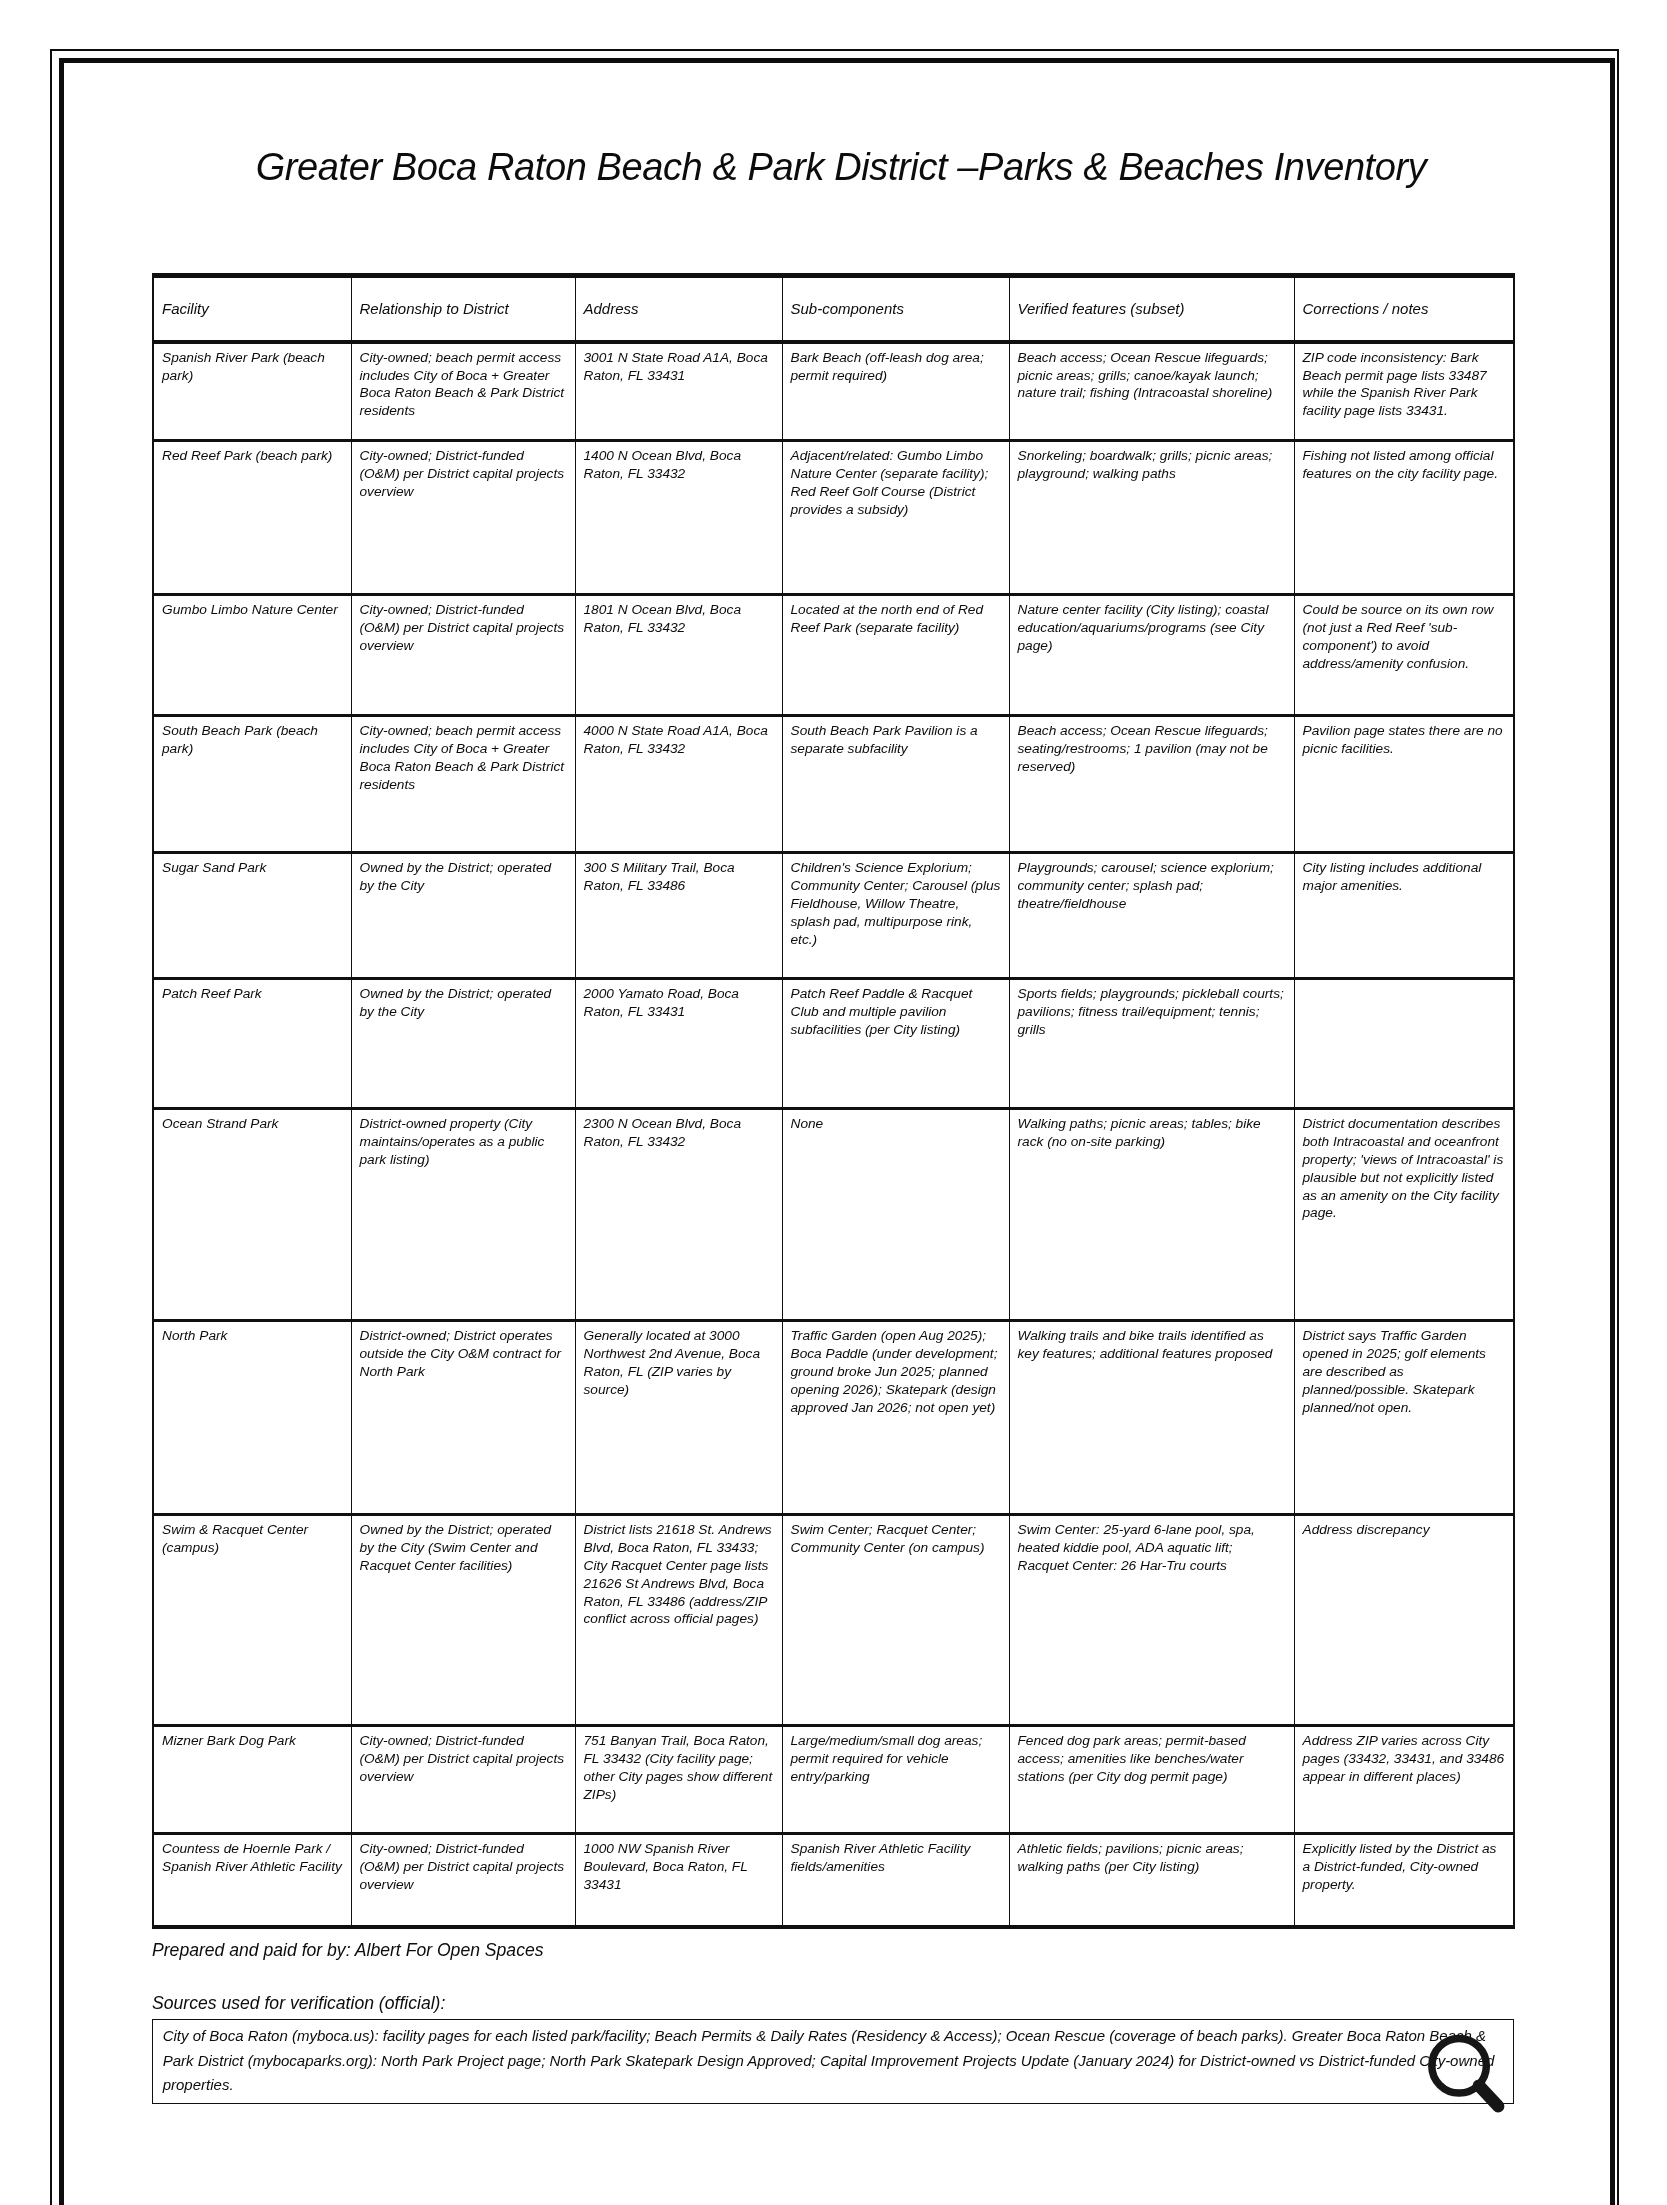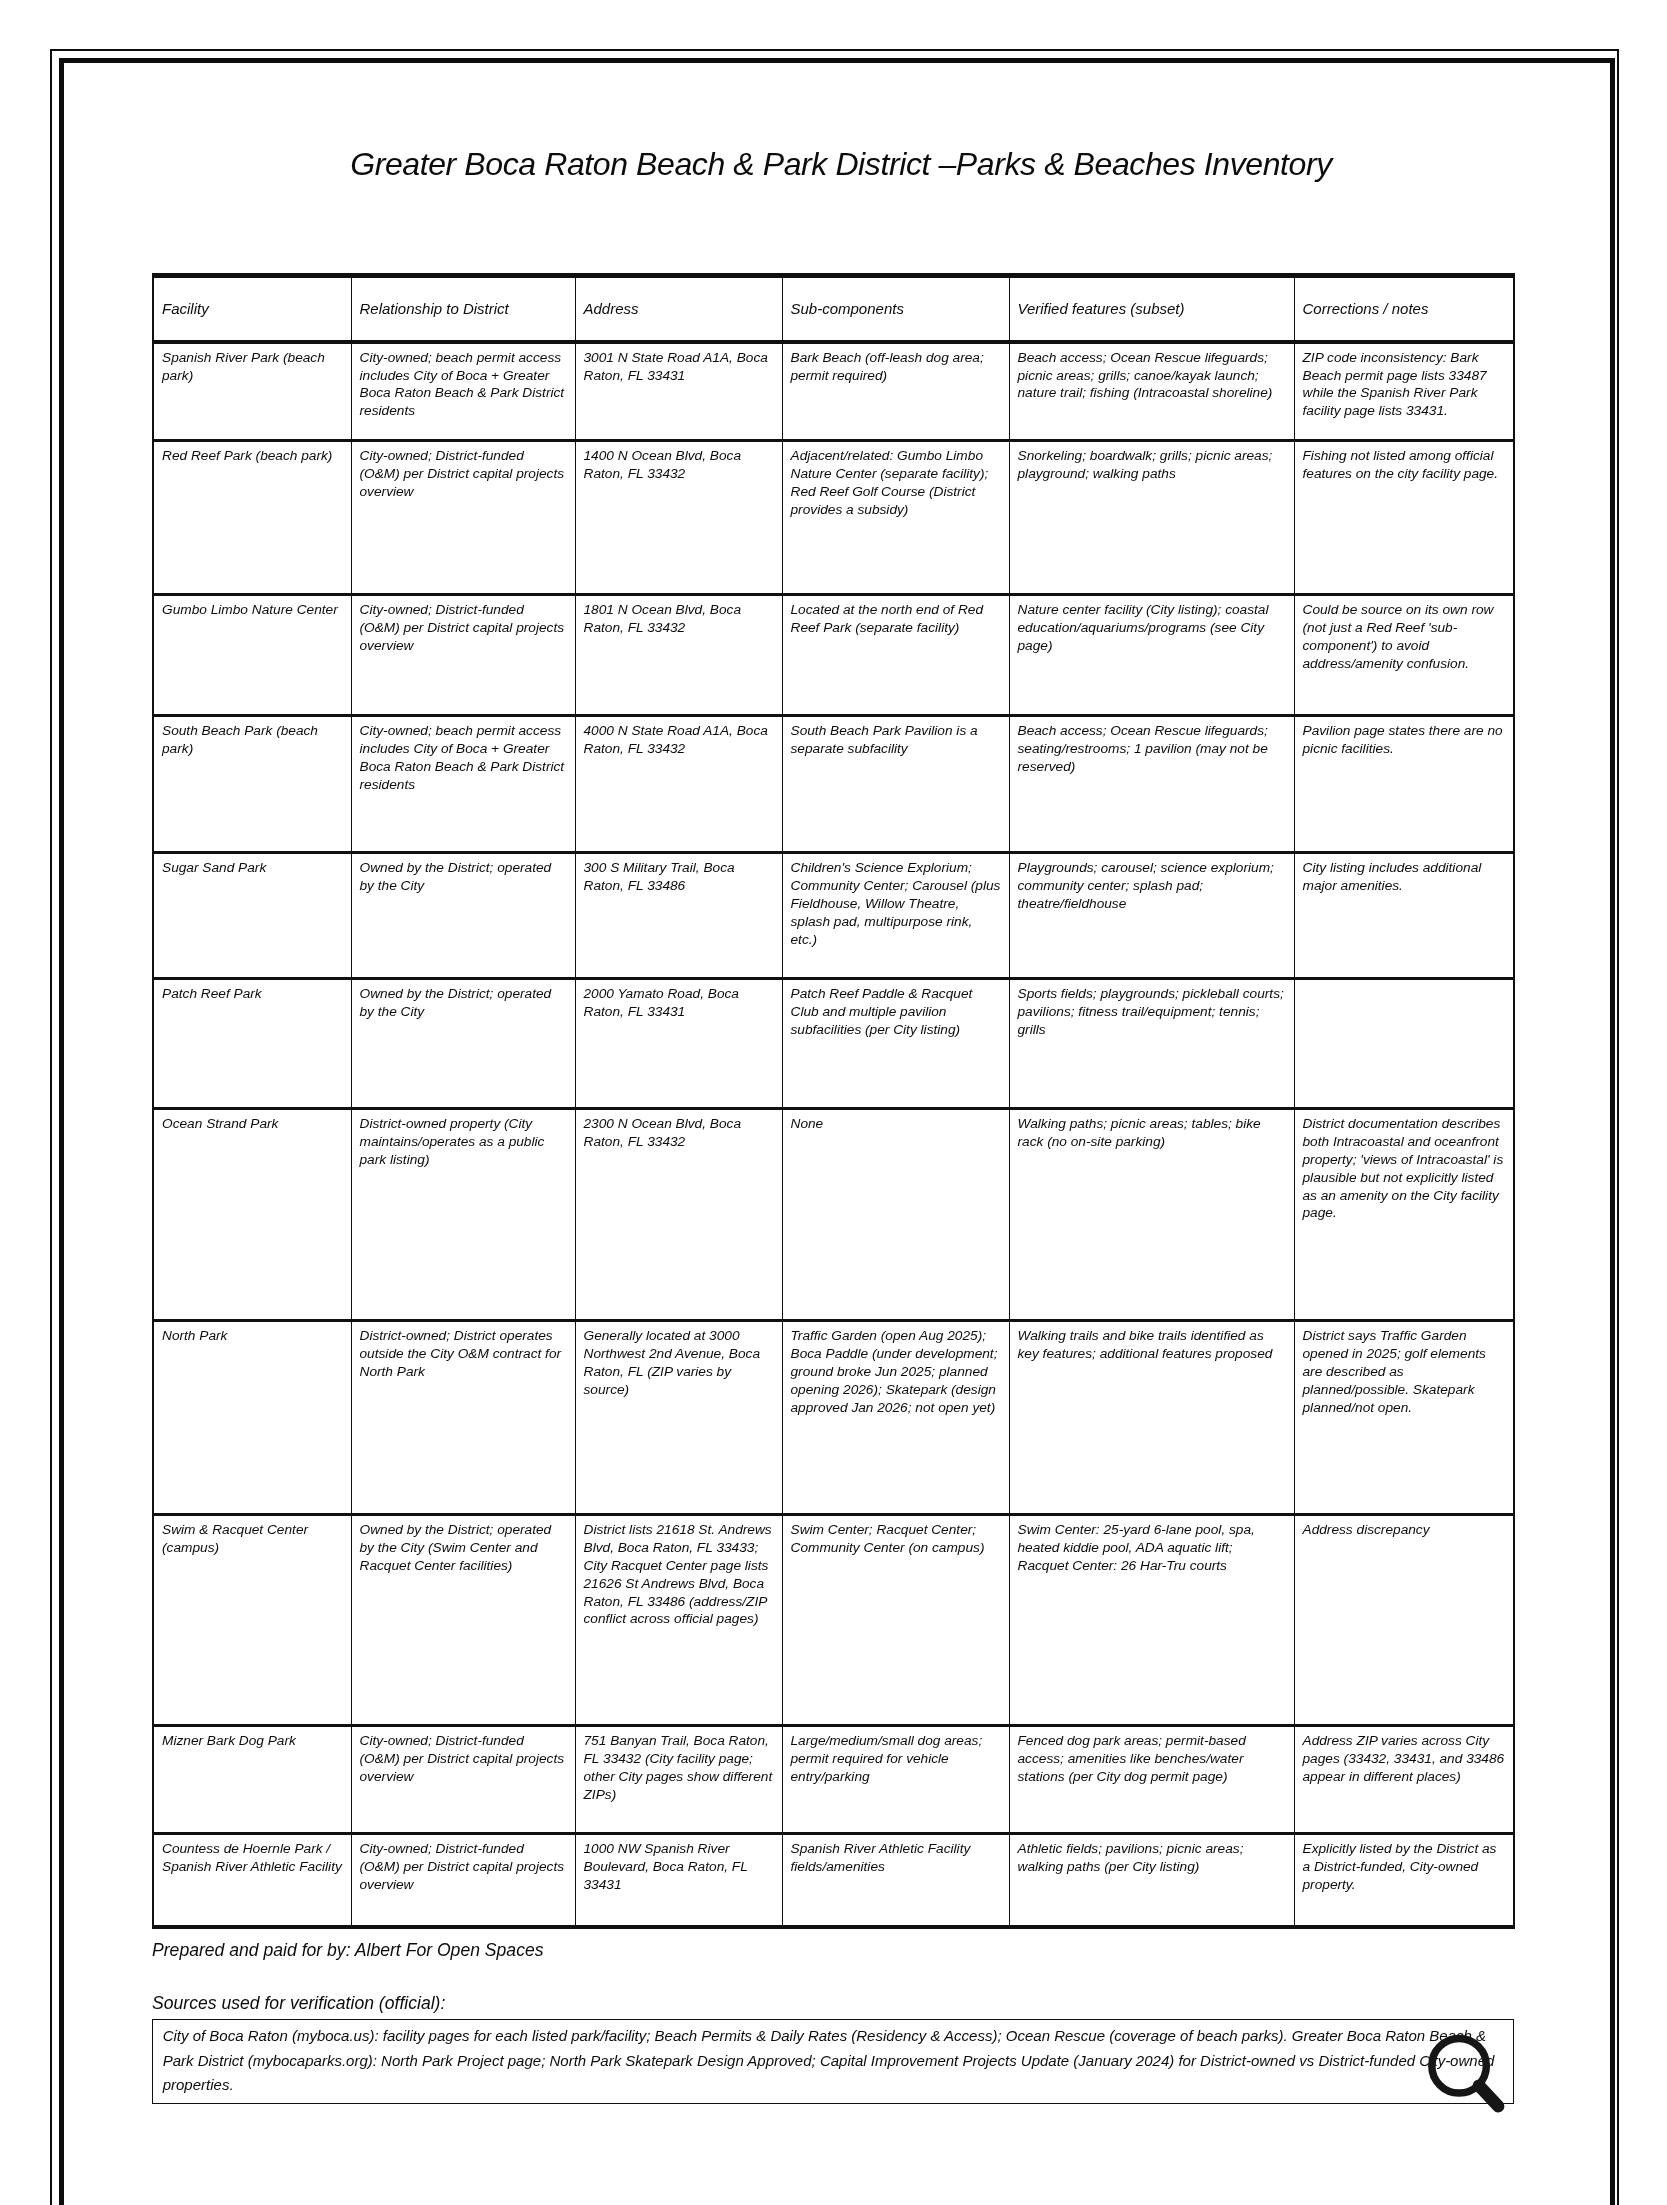--- a/index.html
+++ b/index.html
@@ -19,21 +19,21 @@
     border:2.2px solid #0d0d0d;
   }
   .frame-inner{
     position:absolute;left:59px;top:58px;
     width:1546px;height:2144px;
     border:5.7px solid #0d0d0d;
   }
   .doc-title{
     position:absolute;left:15px;right:0;top:146px;
     text-align:center;
-    font-size:32px;
+    font-size:38px;
     letter-spacing:-0.4px;
     white-space:nowrap;
   }
   .doc-subtitle{
     position:absolute;left:0;right:0;top:233px;
     text-align:center;
     font-size:16.3px;
   }
   table.inventory{
     position:absolute;left:152px;top:273px;

